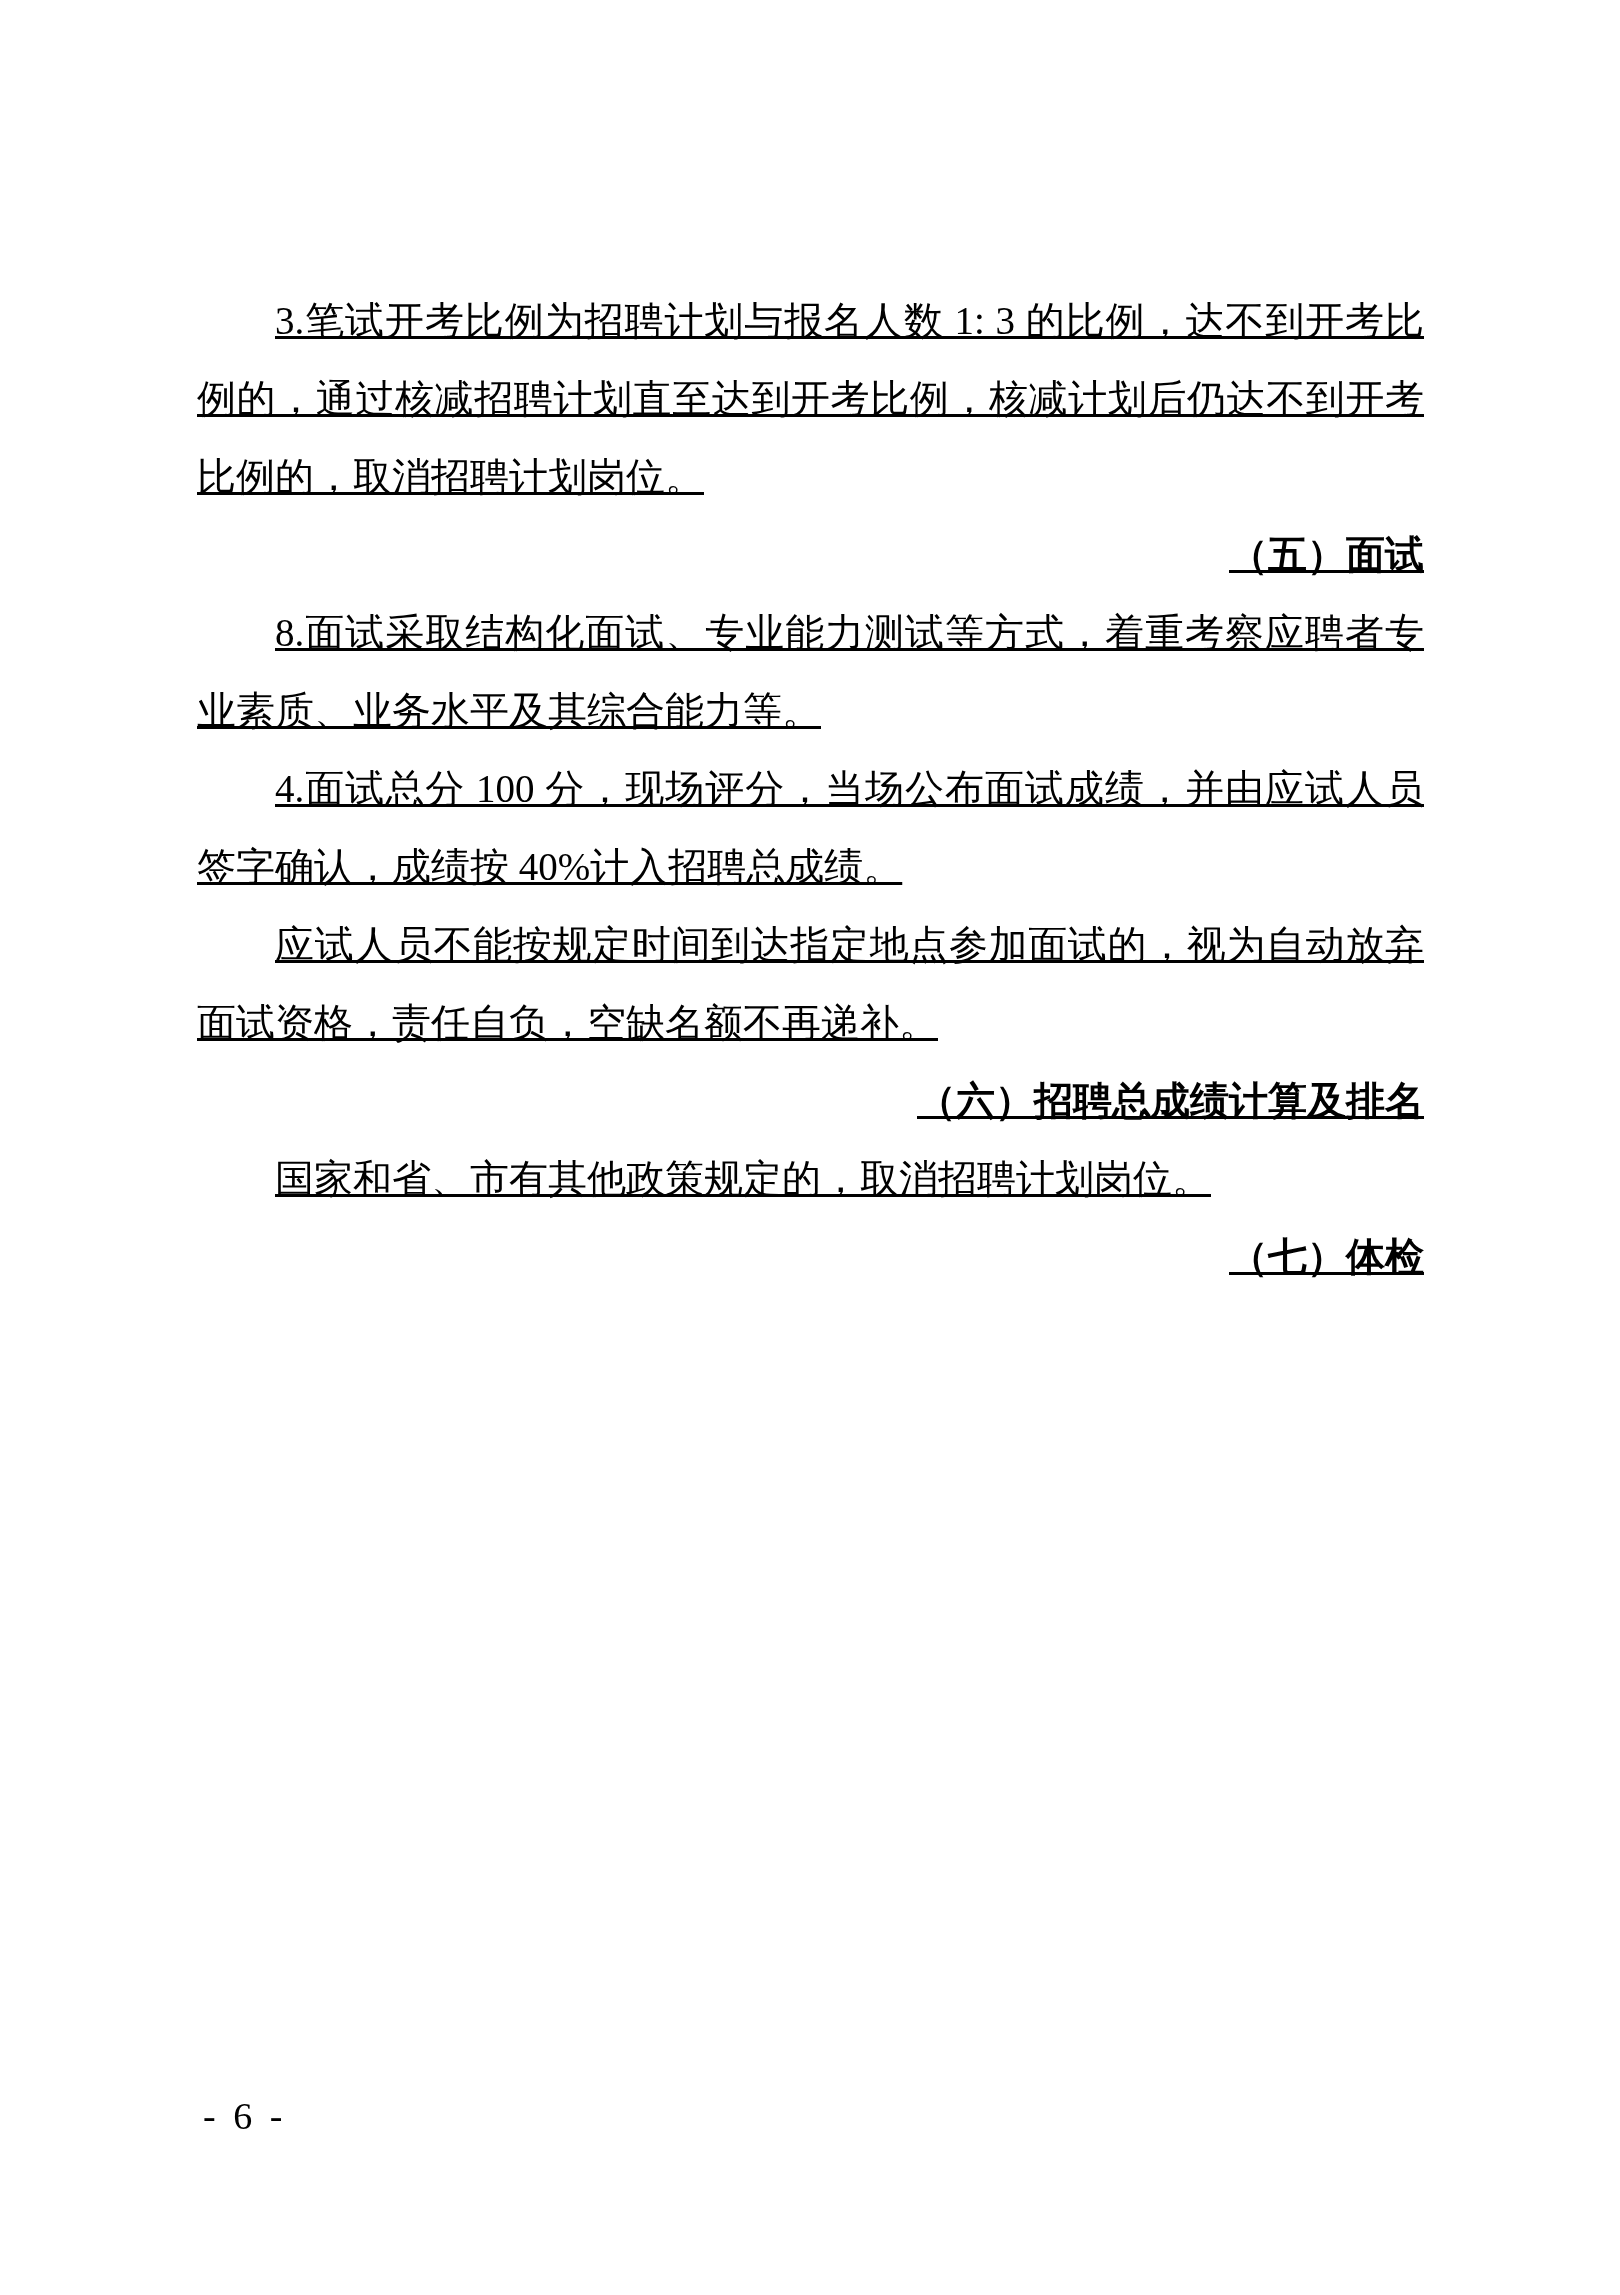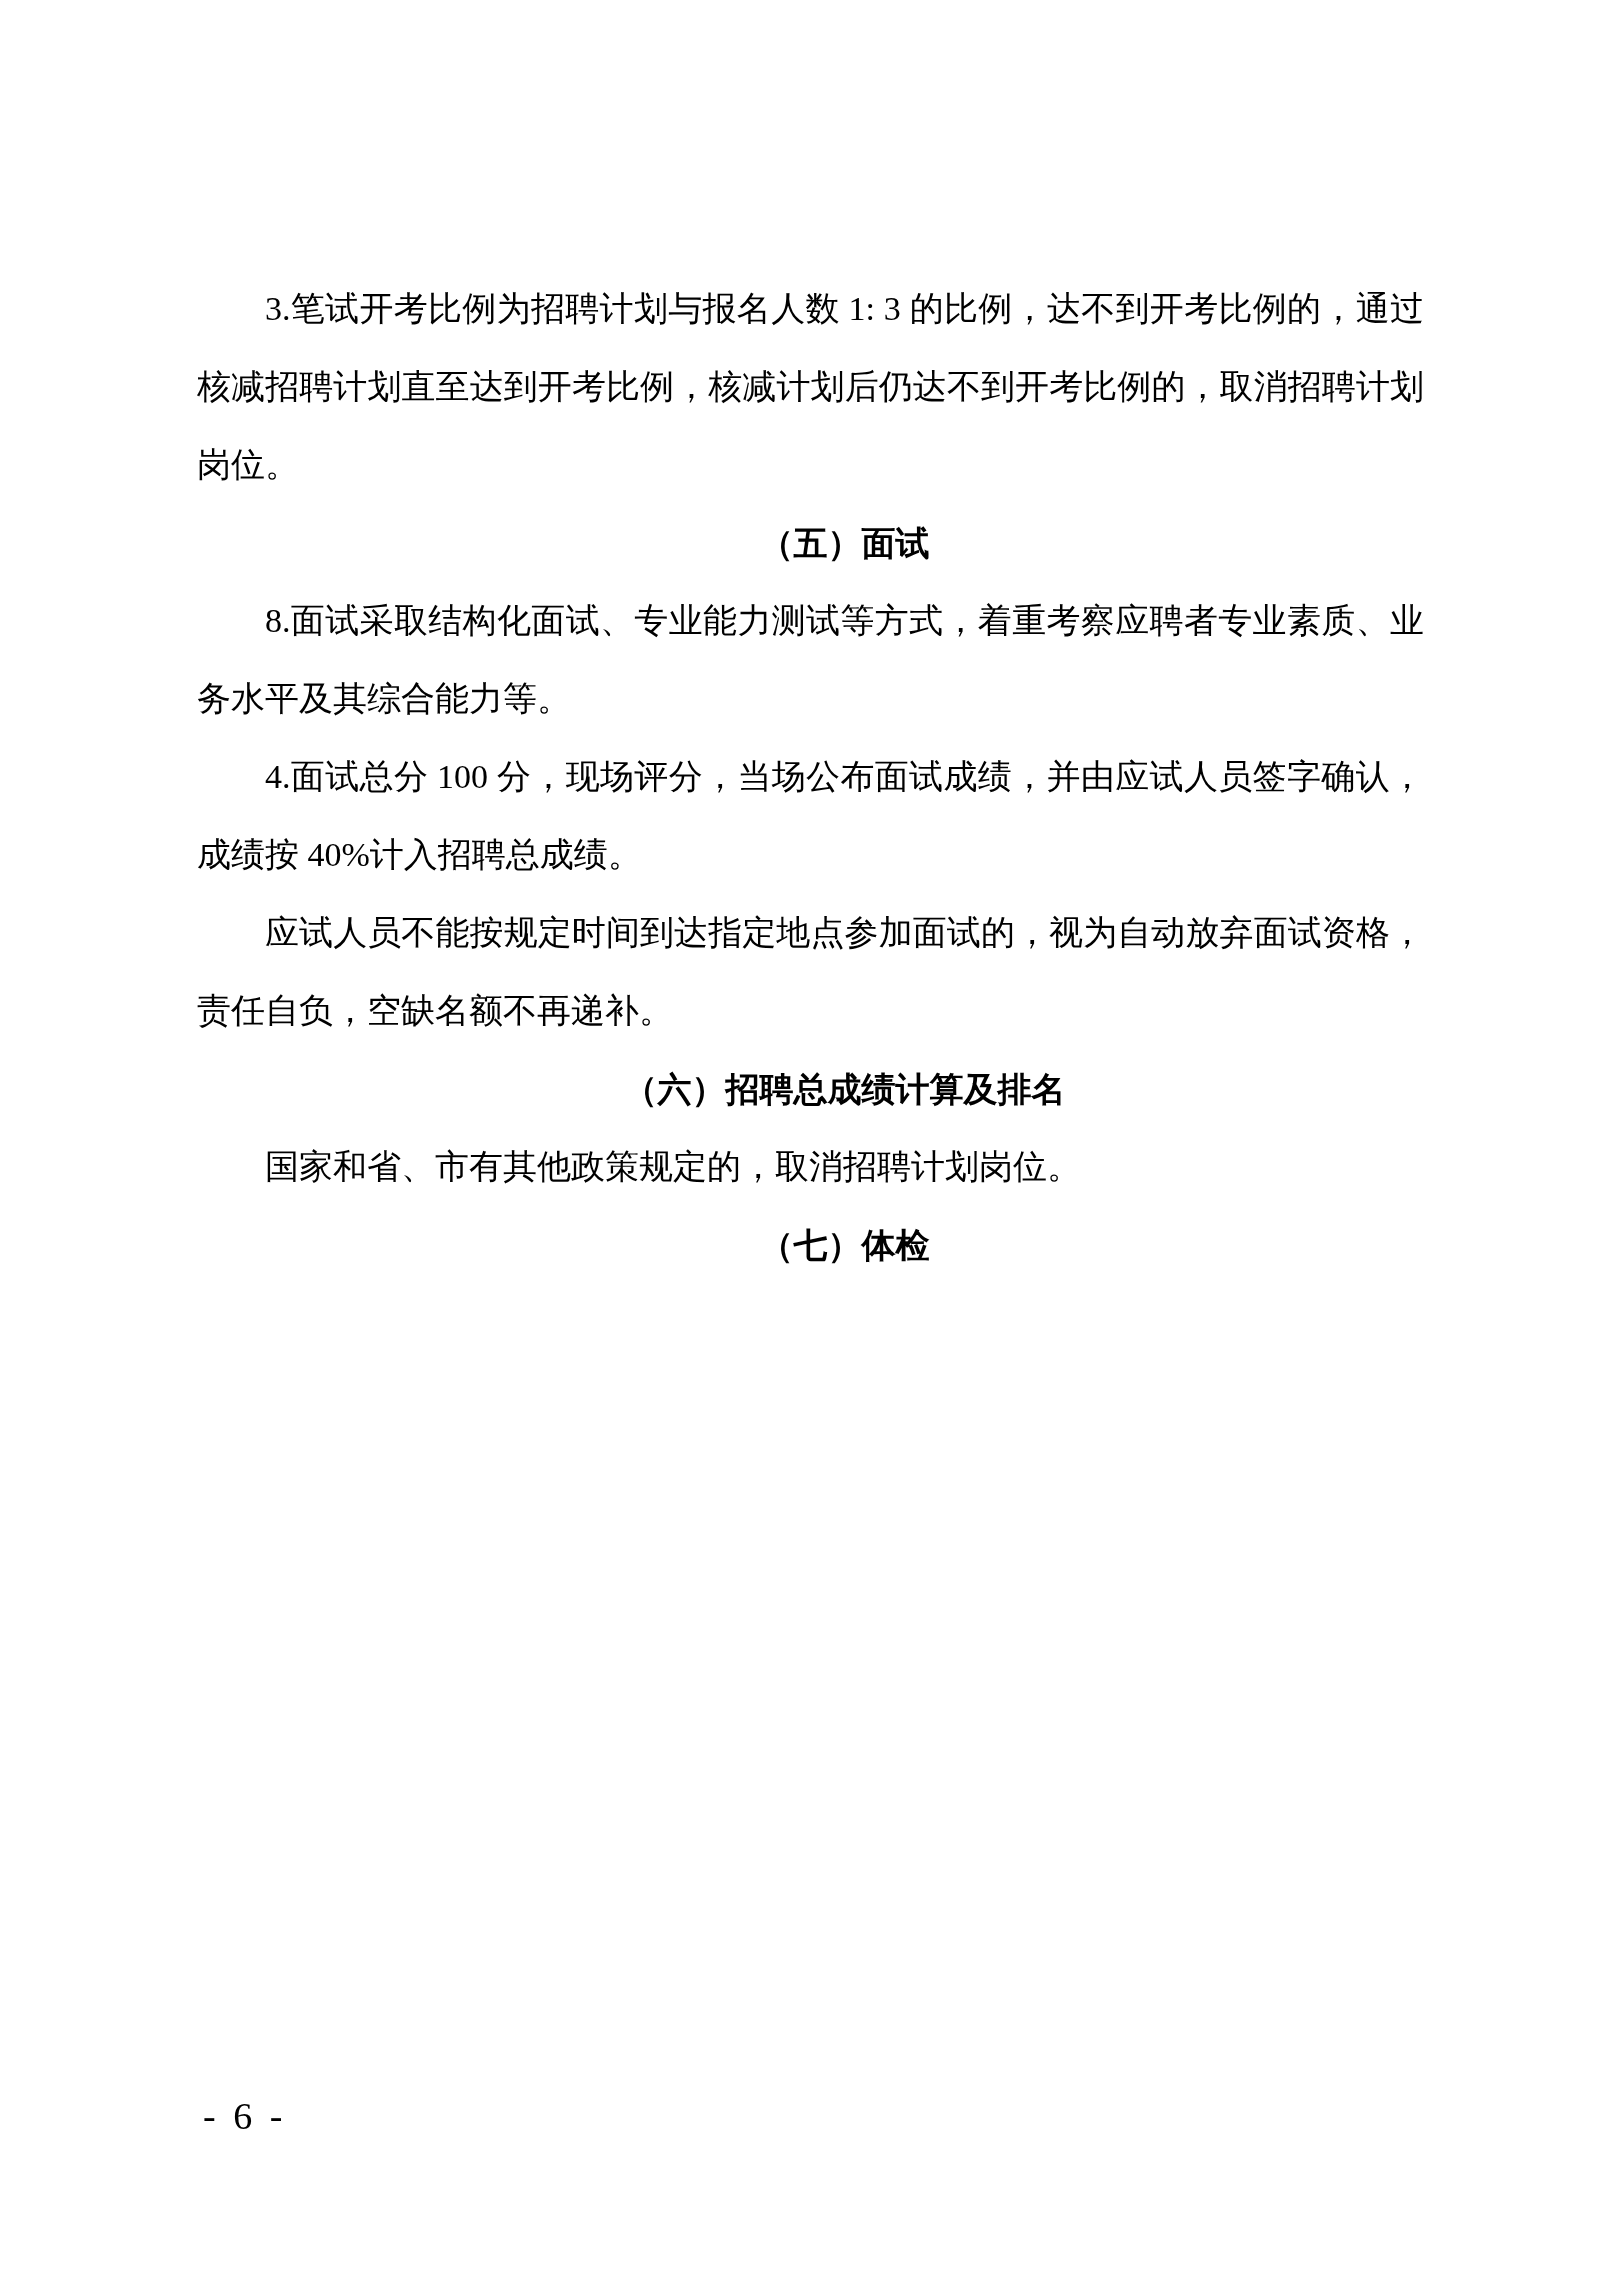--- a/index.html
+++ b/index.html
@@ -12,36 +12,37 @@
     width: 1620px;
     height: 2295px;
     background: #ffffff;
     overflow: hidden;
     font-family: "Liberation Serif", "DejaVu Serif", serif;
     color: #000000;
   }
   .content {
     position: absolute;
     left: 197px;
-    top: 270px;
+    top: 282px;
     width: 1227px;
-    font-size: 34px;
+    font-size: 39px;
     line-height: 78px;
     text-align: justify;
     text-justify: inter-ideograph;
+    text-decoration: underline;
   }
   .content p {
     margin: 0;
     padding: 0;
     text-indent: 2em;
   }
   .content p.heading {
     font-family: "Liberation Sans", "DejaVu Sans", sans-serif;
     font-weight: 700;
-    text-align: center;
+    text-align: right;
   }
   .page-footer {
     position: absolute;
     left: 203px;
     top: 2093px;
     font-size: 38px;
     line-height: 47px;
     letter-spacing: 4px;
     color: #000000;
     font-family: "Liberation Serif", "DejaVu Serif", serif;

